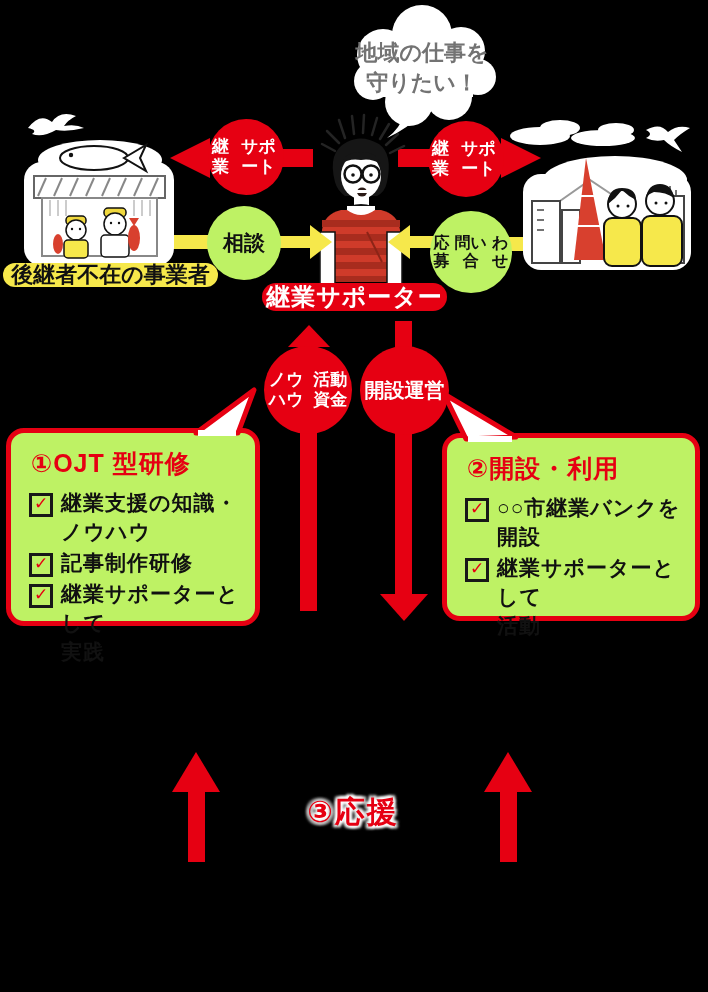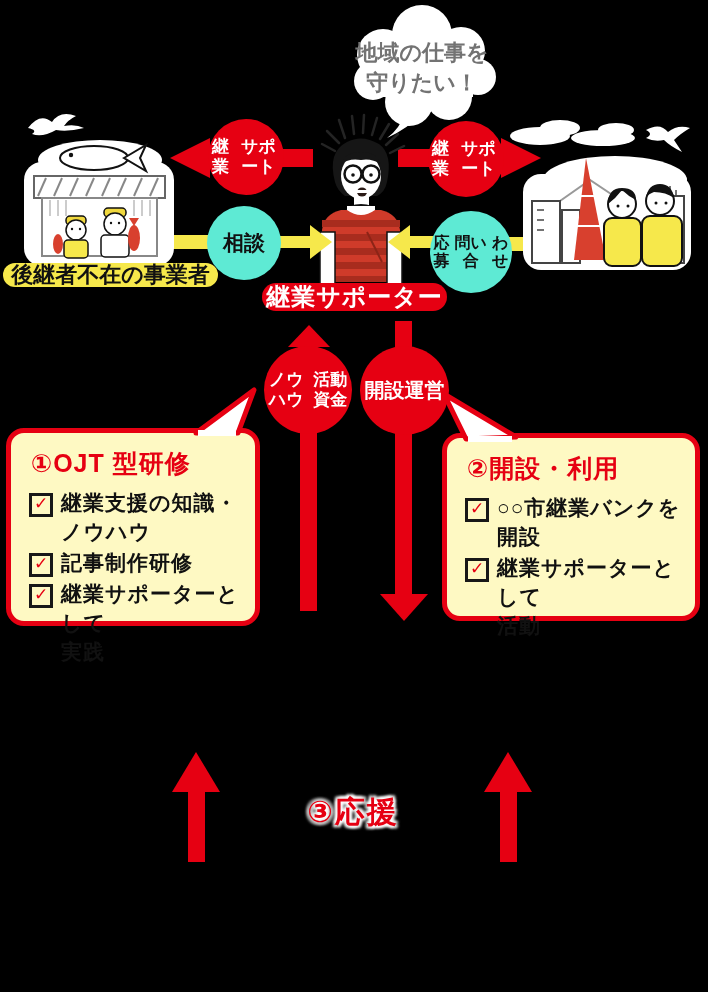--- a/index.html
+++ b/index.html
@@ -2,25 +2,25 @@
 <html><head>
 <meta charset="utf-8">
 <style>
   html,body{margin:0;padding:0;background:#000;}
   #stage{position:relative;width:708px;height:992px;background:#000;overflow:hidden;
          font-family:"Liberation Sans","DejaVu Sans",sans-serif;}
   .abs{position:absolute;}
   .circle{border-radius:50%;display:flex;flex-direction:row;align-items:center;justify-content:center;
           text-align:center;font-weight:bold;line-height:1.15;}
   .red-circle{background:#e60012;color:#fff;}
-  .yellow-circle{background:#5eead4;color:#111;}
+  .yellow-circle{background:#bef264;color:#111;}
   .pill{border-radius:24px;display:flex;align-items:center;justify-content:center;font-weight:bold;}
   .yellow-pill{background:#f6e84b;color:#111;}
   .red-pill{background:#e60012;color:#fff;}
-  .callout{background:#fef9c3;border:5px solid #e60012;border-radius:18px;box-sizing:border-box;z-index:3;}
+  .callout{background:#bef264;border:5px solid #e60012;border-radius:18px;box-sizing:border-box;z-index:3;}
   .callout-title{color:#e60012;font-weight:bold;font-size:25px;letter-spacing:1px;margin:14px 0 8px 20px;}
   .check-item{display:flex;margin:0 10px 2px 18px;}
   .checkbox{flex:0 0 auto;width:18px;height:18px;border:3px solid #181818;color:#e60012;
             font-weight:bold;font-size:17px;line-height:16px;text-align:center;margin:5px 8px 0 0;}
   .item-lines{font-weight:bold;color:#111;font-size:21px;line-height:29px;letter-spacing:1px;}
   .item-lines span{display:block;}
   .shaft{background:#e60012;z-index:1;}
   .tri-up{background:#e60012;clip-path:polygon(50% 0,100% 100%,0 100%);z-index:1;}
   .tri-down{background:#e60012;clip-path:polygon(50% 100%,0 0,100% 0);z-index:1;}
   .z1{z-index:1}.z2{z-index:2}.z3{z-index:3}.z4{z-index:4}.z5{z-index:5}

